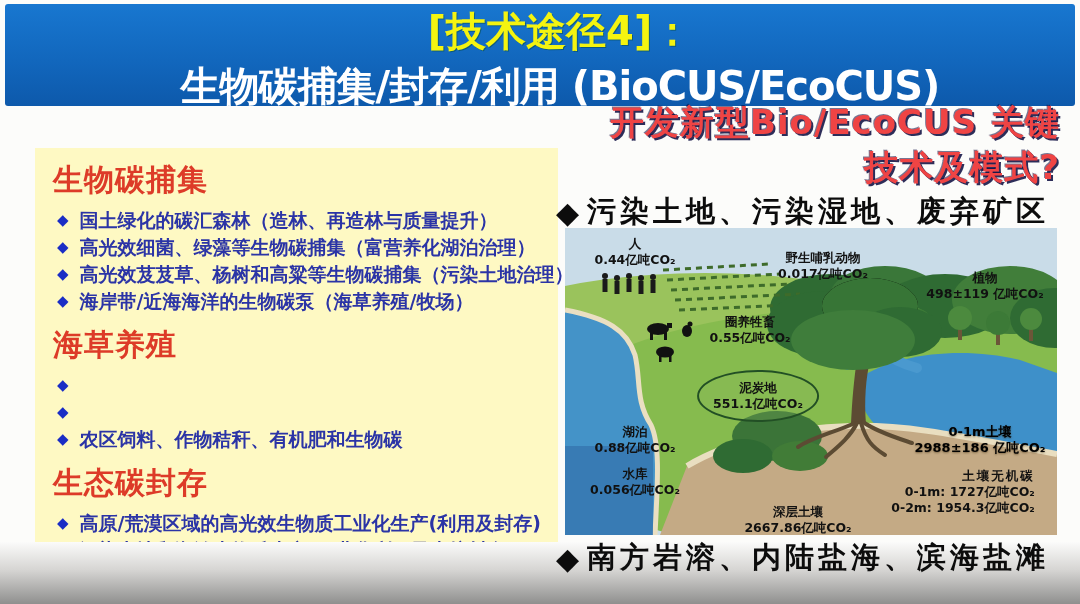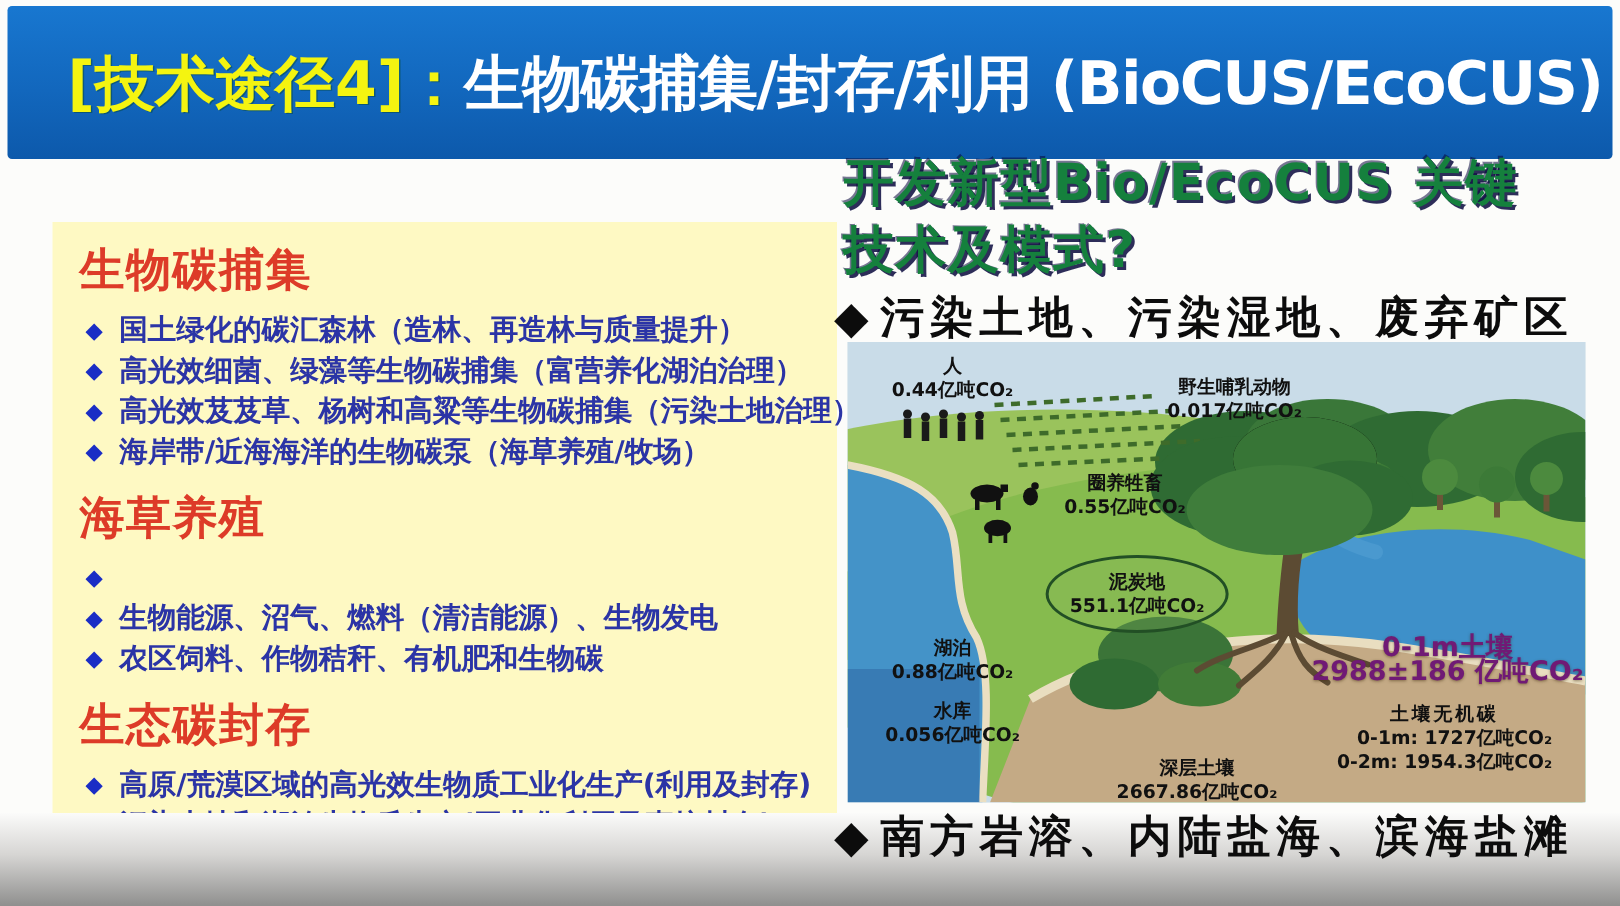--- a/index.html
+++ b/index.html
@@ -11,20 +11,21 @@
     background:#FCFCFA; overflow:hidden;
   }
 
   
   .header {
     position:absolute; left:5px; right:5px; top:4px; height:102px;
     background:linear-gradient(180deg,#1877D0 0%,#1267BD 55%,#0D59AB 100%);
     border-radius:3px;
     display:flex; align-items:center; padding-left:40px;
     white-space:nowrap;
+    flex-direction:column;
   }
   .header-tag {
     color:#F4F410; font-size:40px; font-weight:bold; letter-spacing:0px;
     text-shadow:1px 1px 0 rgba(0,60,0,.35);
   }
   .header-title {
     color:#FFFFFF; font-size:40px; font-weight:bold; margin-left:0;
     letter-spacing:-1px;
   }
 
@@ -44,21 +45,21 @@
     white-space:nowrap;
   }
   .section li .dm {
     color:#1A2DC5; font-size:15px; line-height:27px; flex:0 0 auto;
     padding-left:4px;
   }
 
   
   .right-title {
     position:absolute; left:562px; top:100px; width:498px;
-    text-align:left; color:#15803d; font-weight:800;
+    text-align:right; color:#ef4444; font-weight:800;
     font-size:34px; line-height:45px; letter-spacing:1px;
     text-shadow:2px 2px 0 rgba(8,8,60,.85), -1px -1px 0 rgba(8,8,60,.55);
   }
   .bullet-row {
     position:absolute; left:556px; display:flex; align-items:center; gap:8px;
     color:#0C0C0C; font-weight:900; font-size:29px; letter-spacing:4px;
     white-space:nowrap; z-index:3;
   }
   .bullet-row .dm { font-size:30px; letter-spacing:0; }
   .bullet-top { top:192px; }
@@ -69,28 +70,28 @@
     position:absolute; left:565px; top:228px; width:492px; height:307px;
     overflow:hidden; z-index:2; background:#C9DCE8;
   }
   .illustration svg { position:absolute; left:0; top:0; }
   .ill-label {
     position:absolute; transform:translateX(-50%);
     text-align:center; color:#111; font-weight:bold;
     font-size:12.5px; line-height:16px; white-space:nowrap; z-index:4;
   }
   .ill-label .t { display:block; }
-  .ill-label.white { color:#701a75; text-shadow:0 1px 2px rgba(60,40,10,.5); font-size:18px; }
+  .ill-label.white { color:#000000; text-shadow:0 1px 2px rgba(60,40,10,.5); font-size:13px;margin-left:15px; }
   .ill-label.peat {
     border:2.5px solid #224F25; border-radius:50%;
     padding:8px 14px; background:rgba(140,185,95,.25);
   }
   .ill-label.wrapbox { white-space:normal; width:118px; }
   .ill-label.inorg .t { text-align:right; }
-  .ill-label.inorg .head { text-align:center; letter-spacing:2px; }
+  .ill-label.inorg .head { text-align:right; letter-spacing:2px; }
 
   
   .bottom-fade {
     position:absolute; left:0; right:0; top:542px; height:62px; z-index:1;
     background:linear-gradient(180deg,#FBFBFA 0%,#D6D5D3 45%,#8F8F8E 100%);
   }
 </style>
 </head>
 <body>
 
@@ -126,21 +127,20 @@
     </div>
 
     <div class="section">
       <h2>海草养殖</h2>
       <ul>
         <li>
             <span class="dm">◆</span>
           </li>
         <li>
             <span class="dm">◆</span>
-            <span>生物能源、沼气、燃料（清洁能源）、生物发电</span>
           </li>
         <li>
             <span class="dm">◆</span>
             <span>农区饲料、作物秸秆、有机肥和生物碳</span>
           </li>
       </ul>
     </div>
 
     <div class="section">
       <h2>生态碳封存</h2>
@@ -291,20 +291,24 @@
     </svg>
 
     <div class="ill-label" style="left:70px; top:8px;">
       <span class="t">人</span>
       <span class="t">0.44亿吨CO₂</span>
     </div>
     <div class="ill-label" style="left:258px; top:22px;">
       <span class="t">野生哺乳动物</span>
       <span class="t">0.017亿吨CO₂</span>
     </div>
+    <div class="ill-label" style="left:420px; top:42px;">
+      <span class="t">植物</span>
+      <span class="t">498±119 亿吨CO₂</span>
+    </div>
     <div class="ill-label" style="left:185px; top:86px;">
       <span class="t">圈养牲畜</span>
       <span class="t">0.55亿吨CO₂</span>
     </div>
     <div class="ill-label peat" style="left:193px; top:142px;">
       <span class="t">泥炭地</span>
       <span class="t">551.1亿吨CO₂</span>
     </div>
     <div class="ill-label" style="left:70px; top:196px;">
       <span class="t">湖泊</span>

